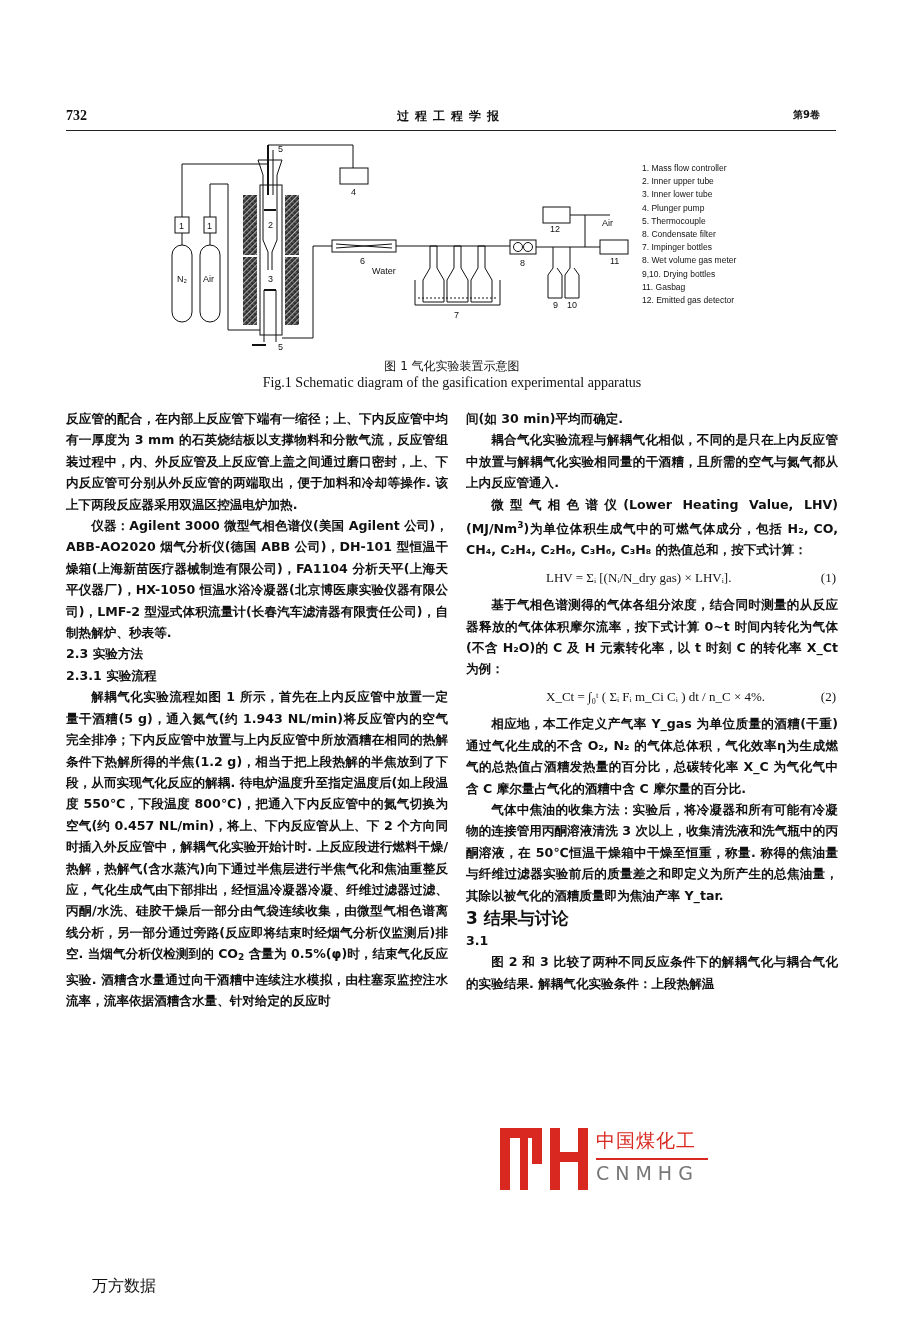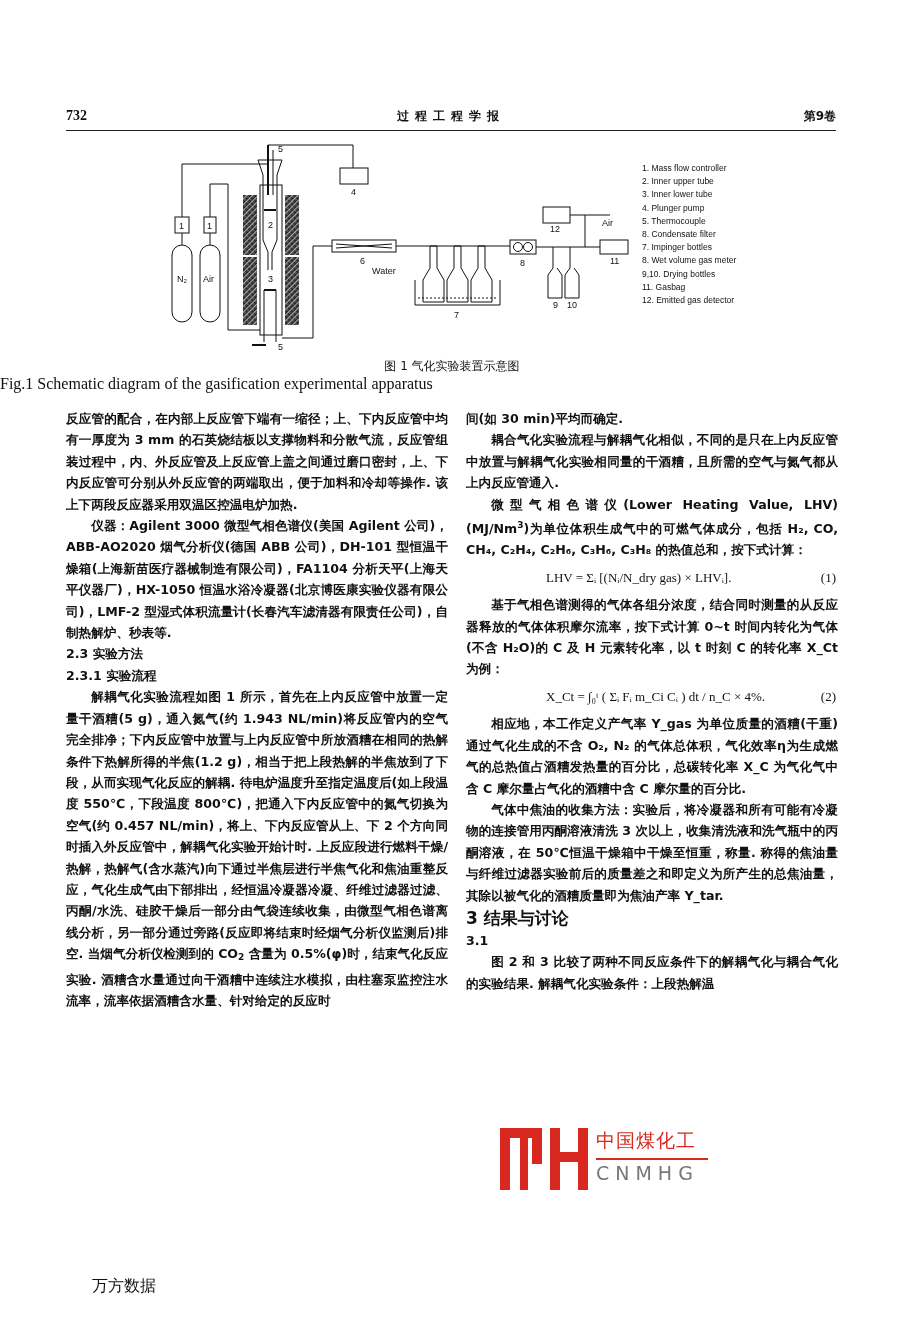--- a/index.html
+++ b/index.html
@@ -3,29 +3,29 @@
 <meta charset="utf-8">
 <style>
   html, body { margin:0; padding:0; background:#ffffff; }
   body { width:904px; height:1320px; position:relative; overflow:hidden;
          font-family:"DejaVu Serif", "Liberation Serif", serif; color:#111; }
   .header { position:absolute; left:66px; top:108px; width:770px; height:22px;
             border-bottom:1.5px solid #222; font-family:"Liberation Serif", serif; }
   .header .pg { position:absolute; left:0; top:0; font-size:14px; font-weight:bold; }
   .header .journal { position:absolute; left:0; right:0; top:0; text-align:center;
             font-family:"DejaVu Sans", sans-serif; font-size:12px; font-weight:bold; letter-spacing:6px; }
-  .header .vol { position:absolute; right:0; top:0; font-family:"DejaVu Sans", sans-serif; font-size:12px; font-weight:bold; }
+  .header .vol { position:absolute; right:16px; top:0; font-family:"DejaVu Sans", sans-serif; font-size:10px; font-weight:bold; }
 
   .figure { position:absolute; left:160px; top:140px; width:650px; height:220px; }
   .legend { position:absolute; left:642px; top:162px; font-family:"Liberation Sans", sans-serif;
             font-size:8.5px; line-height:13.2px; color:#111; }
   .caption-cn { position:absolute; left:0; right:0; top:358px; text-align:center;
             font-family:"DejaVu Sans", sans-serif; font-size:12px; }
-  .caption-en { position:absolute; left:0; right:0; top:375px; text-align:left;
-            font-family:"Liberation Serif", serif; font-size:16px; }
+  .caption-en { position:absolute; left:0; right:0; top:375px; text-align:center;
+            font-family:"Liberation Serif", serif; font-size:14px; }
 
   .col { position:absolute; top:408px; width:382px; font-family:"DejaVu Sans", sans-serif;
          font-size:12.6px; line-height:21.4px; text-align:justify; }
   .col.left { left:66px; }
   .col.right { left:466px; width:372px; }
   .col p { margin:0;font-weight:bold; }
   .indent { text-indent:2em; }
   .sec { font-weight:bold; }
   .sub { font-size:9px; vertical-align:-2px; }
   .sup { font-size:9px; vertical-align:5px; }

